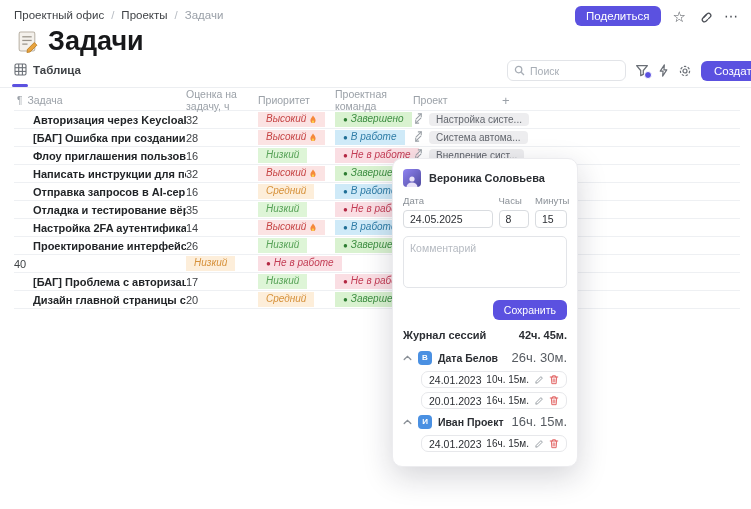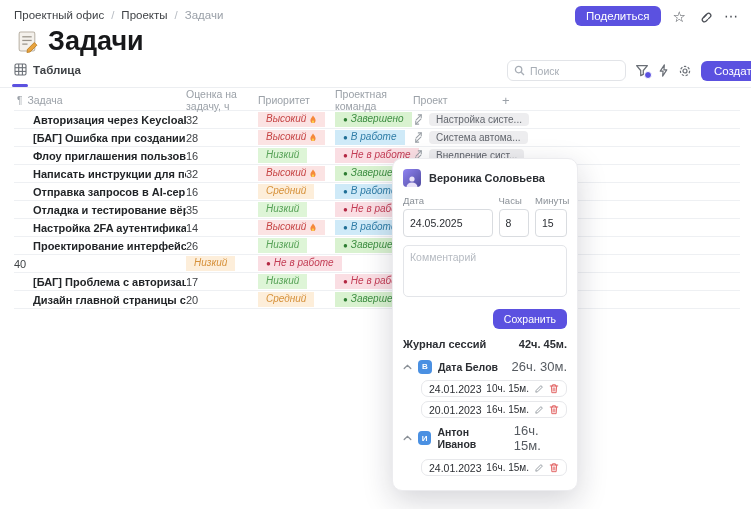--- a/index.html
+++ b/index.html
@@ -45,33 +45,33 @@
   .badge { display:inline-flex; align-items:center; gap:3px; font-size:10px; padding:1px 8px; border-radius:0; white-space:nowrap; line-height:1.25;font-style:italic; }
   .b-red   { background:#fbe3e3; color:#c64444; }
   .b-green { background:#def5d7; color:#57a257; }
   .b-orange{ background:#fdeeda; color:#d6913a; }
   .s-green { background:#d9f2d0; color:#3f8f43; }
   .s-blue  { background:#cfeaf8; color:#2e7ca6; }
   .s-pink  { background:#fadee3; color:#c33d55; }
   .s-green .dot{ color:#2e7d32; } .s-blue .dot{ color:#1f6f96; } .s-pink .dot{ color:#b32843; }
   .dot { font-size:8px; }
   .cell-priority, .cell-status { display:flex; }
-  .cell-project { display:flex; align-items:center; gap:5px; }
+  .cell-project { display:flex; gap:5px; }
   .proj-badge { background:#ededef; color:#62666d; font-size:10px; padding:1px 7px; border-radius:4px; white-space:nowrap; }
   .plus-col { color:#9ba1a8; font-size:13px; }
   .task-field-icon { color:#9ba1a8; font-size:10px; }
 
   
   .popup { position:absolute; left:392px; top:158px; width:186px; background:#fff; border:1px solid #ececef; border-radius:10px; box-shadow:0 10px 30px rgba(20,20,43,0.18); padding:10px; z-index:10; }
   .pp-header { display:flex; align-items:center; gap:8px; margin-bottom:8px; }
   .pp-avatar { width:18px; height:18px; border-radius:4px; background:linear-gradient(135deg,#8f83f2,#4f4a9e); display:flex; align-items:flex-end; justify-content:center; overflow:hidden; }
   .pp-name { font-size:11px; font-weight:bold; color:#2b2e33; }
   .pp-fields { display:flex; gap:6px; margin-bottom:8px; }
   .pp-field label { display:block; font-size:9.5px; color:#8a9097; margin-bottom:3px; }
-  .pp-field input { height:28px; border:1px solid #d9dce0; border-radius:4px; font-size:10.5px; font-family:inherit; color:#2b2e33; padding:0 6px; width:100%; outline:none; }
+  .pp-field input { height:18px; border:1px solid #d9dce0; border-radius:4px; font-size:10.5px; font-family:inherit; color:#2b2e33; padding:0 6px; width:100%; outline:none; }
   .pp-field.f-date { width:94px; } .pp-field.f-h { width:32px; } .pp-field.f-m { width:32px; }
   .pp-comment { width:100%; height:52px; border:1px solid #e3e5e9; border-radius:5px; resize:none; font-size:10.5px; font-family:inherit; color:#2b2e33; padding:5px 6px; margin-bottom:8px; outline:none; }
   .pp-comment::placeholder { color:#b6bbc2; }
   .pp-save-row { text-align:right; margin-bottom:9px; }
   .pp-save { background:#5b51e0; color:#fff; border:none; border-radius:6px; font-size:10.5px; padding:4px 11px; font-family:inherit; cursor:pointer; }
   .pp-journal-head { display:flex; justify-content:space-between; font-size:11px; font-weight:bold; color:#2b2e33; margin-bottom:9px; }
   .pp-group-head { display:flex; align-items:center; gap:6px; margin:5px 0 6px 0; }
   .chev { display:flex; align-items:center; cursor:pointer; }
   .g-avatar { width:14px; height:14px; border-radius:4px; background:#4a90e2; color:#fff; font-size:8px; font-weight:bold; display:flex; align-items:center; justify-content:center; }
   .g-name { font-size:10.5px; font-weight:bold; color:#2b2e33; }
@@ -609,21 +609,21 @@
     </div>
 
     <div>
       <div class="pp-group-head">
         <span class="chev">
           <svg width="9" height="6" viewBox="0 0 9 6" fill="none" stroke="#8a9097" stroke-width="1.3" stroke-linecap="round">
             <polyline points="1.2,4.5 4.5,1.3 7.8,4.5"></polyline>
           </svg>
         </span>
         <span class="g-avatar">И</span>
-        <span class="g-name">Антон Иванов</span>
+        <span class="g-name">Иван Проект</span>
         <span class="g-total">16ч. 15м.</span>
       </div>
       <div>
     <div class="pp-entry">
       <span>24.01.2023</span>
       <span class="e-right">
         <span class="e-time">16ч. 15м.</span>
         <span>
           <svg width="10" height="10" viewBox="0 0 11 11" fill="none" stroke="#9aa0a6" stroke-width="1.1" stroke-linejoin="round">
             <path d="M2 9 L2.4 7 L7.6 1.8 L9.2 3.4 L4 8.6 Z"></path>

